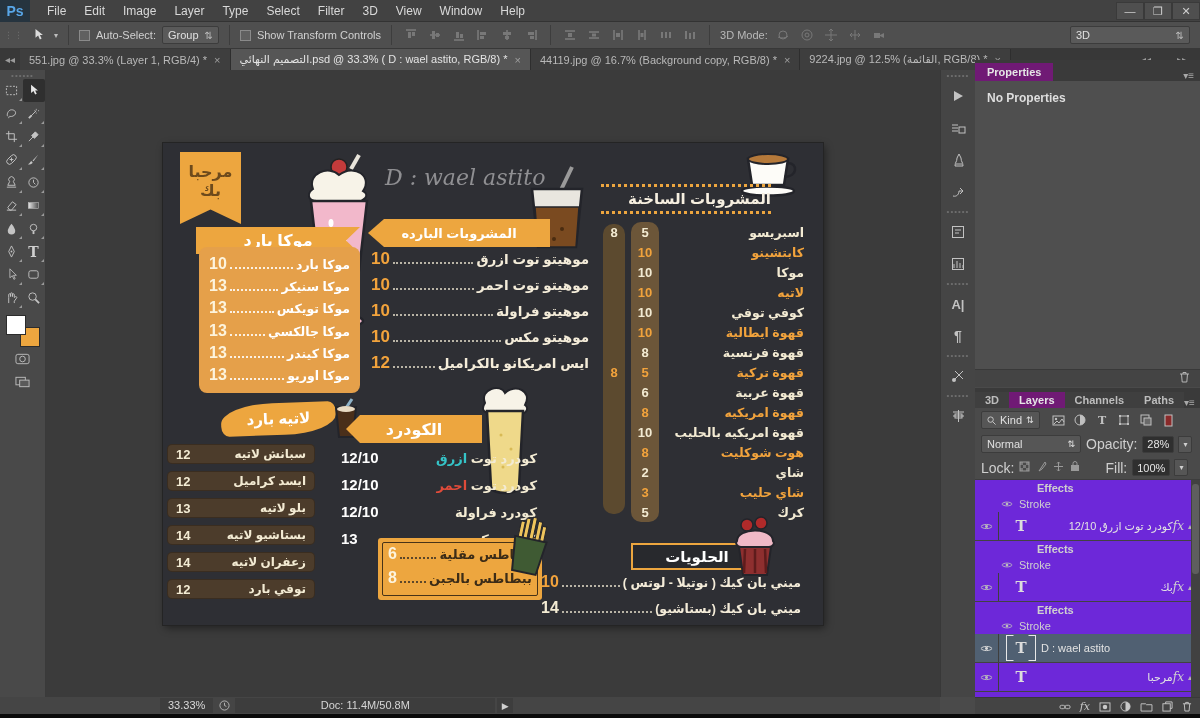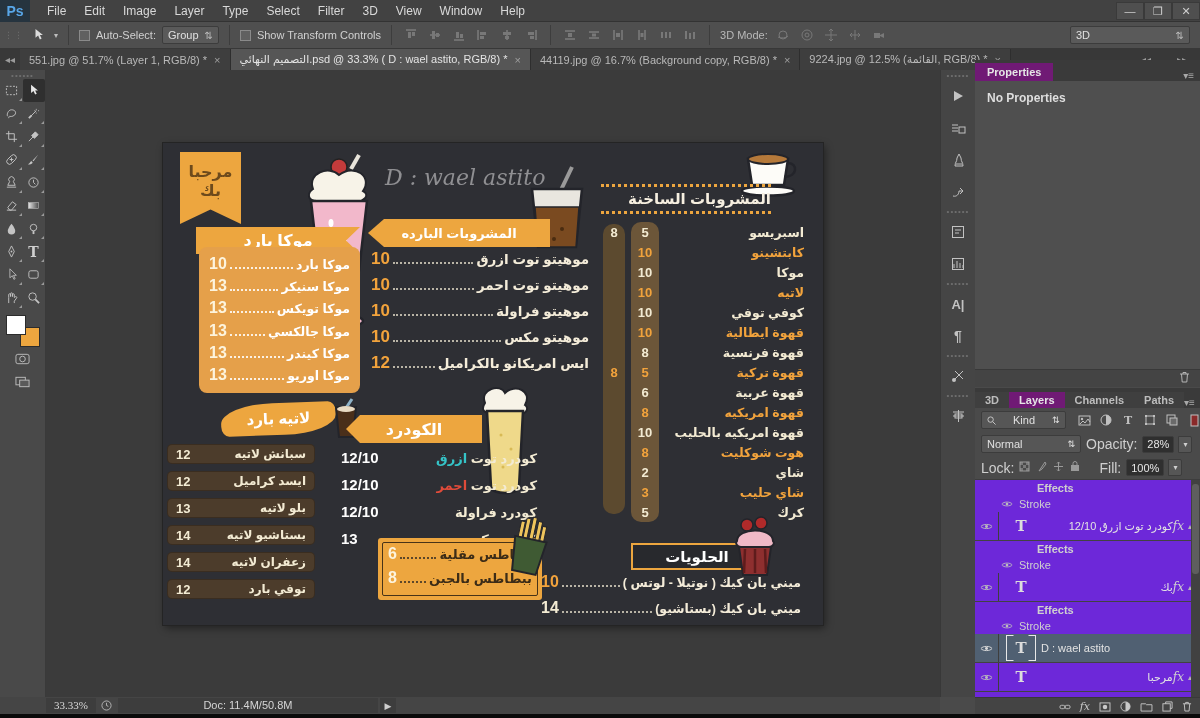--- a/index.html
+++ b/index.html
@@ -134,21 +134,21 @@
   .ptab { padding:3px 12px; font-size:11px; font-weight:bold; color:#bdbdbd; background:#3f3f3f; }
   .ptab.active { background:#701a75; color:#e6e6e6; }
   .pmenu { margin-left:auto; margin-right:6px; color:#a8a8a8; font-size:10px; }
   .prop-body { height:288px; background:#4f4f4f; padding:10px 12px; }
   .prop-empty { font-weight:bold; color:#dedede; font-size:12px; }
   .prop-foot { height:18px; background:#444; border-top:1px solid #393939; display:flex; justify-content:flex-end; align-items:center; padding-right:10px; }
 
   .layers-tabs { height:20px; background:#3a3a3a; display:flex; align-items:flex-end; margin-top:1px; }
   .layers-tabs .ptab { padding:2px 10px; }
   .lrow { display:flex; align-items:center; gap:5px; padding:3px 6px; background:#4a4a4a; }
-  .kind-box { display:inline-flex; align-items:center; gap:17px; background:#565656; border:1px solid #3c3c3c; border-radius:2px; height:18px; padding:0 5px; font-size:11px; color:#e0e0e0; }
+  .kind-box { display:inline-flex; align-items:center; gap:4px; background:#565656; border:1px solid #3c3c3c; border-radius:2px; height:18px; padding:0 5px; font-size:11px; color:#e0e0e0; }
   .filter-icons { display:flex; gap:3px; margin-left:4px; }
   .filter-icons .fic { width:19px; height:17px; display:flex; align-items:center; justify-content:center; color:#c0c0c0; font-size:11px; background:transparent; }
   .val-box { background:#2f2f2f; border:1px solid #3c3c3c; border-radius:2px; height:17px; padding:0 4px; font-size:11px; color:#e6e6e6; display:inline-flex; align-items:center; }
   .val-dd { background:#565656; border:1px solid #3c3c3c; width:14px; height:17px; display:inline-flex; align-items:center; justify-content:center; color:#cfcfcf; font-size:8px; border-radius:0 2px 2px 0; margin-left:-1px; }
   .lbl { font-size:14px; color:#cfcfcf; }
   .lock-icons { display:flex; gap:6px; align-items:center; color:#b5b5b5; }
 
   .layers-list { height:218px; background:#6d28d9; border-top:1px solid #3d3d3d; overflow:hidden; position:relative; }
   .llayer { display:flex; align-items:center; height:29px; border-bottom:1px solid #424242; position:relative; }
   .llayer.selected { background:#506072; }
@@ -160,21 +160,21 @@
   .lcaret { color:#b5b5b5; font-size:8px; margin-right:8px; }
   .leffect { display:flex; align-items:center; height:16px; font-size:11px; color:#cfcfcf; }
   .leffect .ind1 { width:62px; } .leffect .ind2 { width:44px; display:flex; justify-content:flex-end; padding-right:6px; }
   .lscroll { position:absolute; right:0; top:0; width:9px; height:100%; background:#414141; }
   .lscroll .thumb { position:absolute; right:1px; width:7px; background:#5e5e5e; border-radius:3px; }
   .layers-foot { height:18px; background:#444; border-top:1px solid #393939; display:flex; justify-content:flex-end; align-items:center; gap:9px; padding-right:8px; color:#c9c9c9; }
   .layers-foot .ficon { font-size:11px; display:flex; align-items:center; }
 
   
   .statusbar { position:absolute; left:46px; top:697px; width:894px; height:17px; background:#454545; display:flex; align-items:center; }
-  .zoom-box { background:#3d3d3d; padding:1px 8px; font-size:11px; color:#dadada; height:15px;font-family:Liberation Serif, serif; }
+  .zoom-box { margin-left:114px; background:#3d3d3d; padding:1px 8px; font-size:11px; color:#dadada; height:15px; }
   .stat-icon { width:22px; display:flex; justify-content:center; color:#b9b9b9; }
   .doc-box { background:#3d3d3d; height:15px; padding:1px 10px; font-size:11px; color:#d5d5d5; min-width:260px; text-align:center; }
   .stat-arrow { width:16px; height:15px; background:#3d3d3d; margin-left:2px; color:#cfcfcf; font-size:9px; display:flex; align-items:center; justify-content:center; }
   .bottom-strip { position:absolute; left:0; top:714px; width:1200px; height:4px; background:#0a0a0a; }
   .toolbar-foot { position:absolute; left:0; top:697px; width:46px; height:17px; background:#454545; }
 </style>
 </head>
 <body>
 
 <div class="app">
@@ -335,21 +335,21 @@
       <span class="dropdown" style="width:120px;justify-content:space-between">
           <span>3D</span>
           <span class="spin">⇅</span>
         </span>
     </div>
   </div>
 
   <div class="tabbar">
     <span class="collapse-arrows">◂◂</span>
     <div class="doc-tab">
-      <span>551.jpg @ 51.7% (Layer 1, RGB/8) *</span>
+      <span>551.jpg @ 33.3% (Layer 1, RGB/4) *</span>
       <span class="close">×</span>
     </div>
     <div class="doc-tab active">
       <span>التصميم النهائي.psd @ 33.3% ( D : wael astito, RGB/8) *</span>
       <span class="close">×</span>
     </div>
     <div class="doc-tab">
       <span>44119.jpg @ 16.7% (Background copy, RGB/8) *</span>
       <span class="close">×</span>
     </div>
@@ -958,21 +958,21 @@
               <path d="M9 1L5 7l-2 3 3-2 4-5z" fill="none" stroke="#9a9a9a"></path>
             </svg></span>
         <span><svg width="11" height="11" viewBox="0 0 11 11">
               <path d="M5.5 1v9M1 5.5h9M5.5 1l-1.5 1.5M5.5 1l1.5 1.5M5.5 10L4 8.5M5.5 10L7 8.5" stroke="#9a9a9a" fill="none"></path>
             </svg></span>
         <span><svg width="10" height="12" viewBox="0 0 10 12">
               <rect x="1" y="5" width="8" height="6" fill="#9a9a9a"></rect>
               <path d="M3 5V3.5a2 2 0 0 1 4 0V5" fill="none" stroke="#9a9a9a"></path>
             </svg></span>
       </div>
-      <span class="lbl" style="margin-left:14px">Fill:</span>
+      <span class="lbl" style="margin-left:20px">Fill:</span>
       <span class="val-box">100%</span>
         <span class="val-dd">▾</span>
     </div>
 
     <div class="layers-list">
       <div class="leffect">
           <span class="ind1"></span>
           <span style="font-weight:bold">Effects</span>
         </div>
       <div class="leffect">

